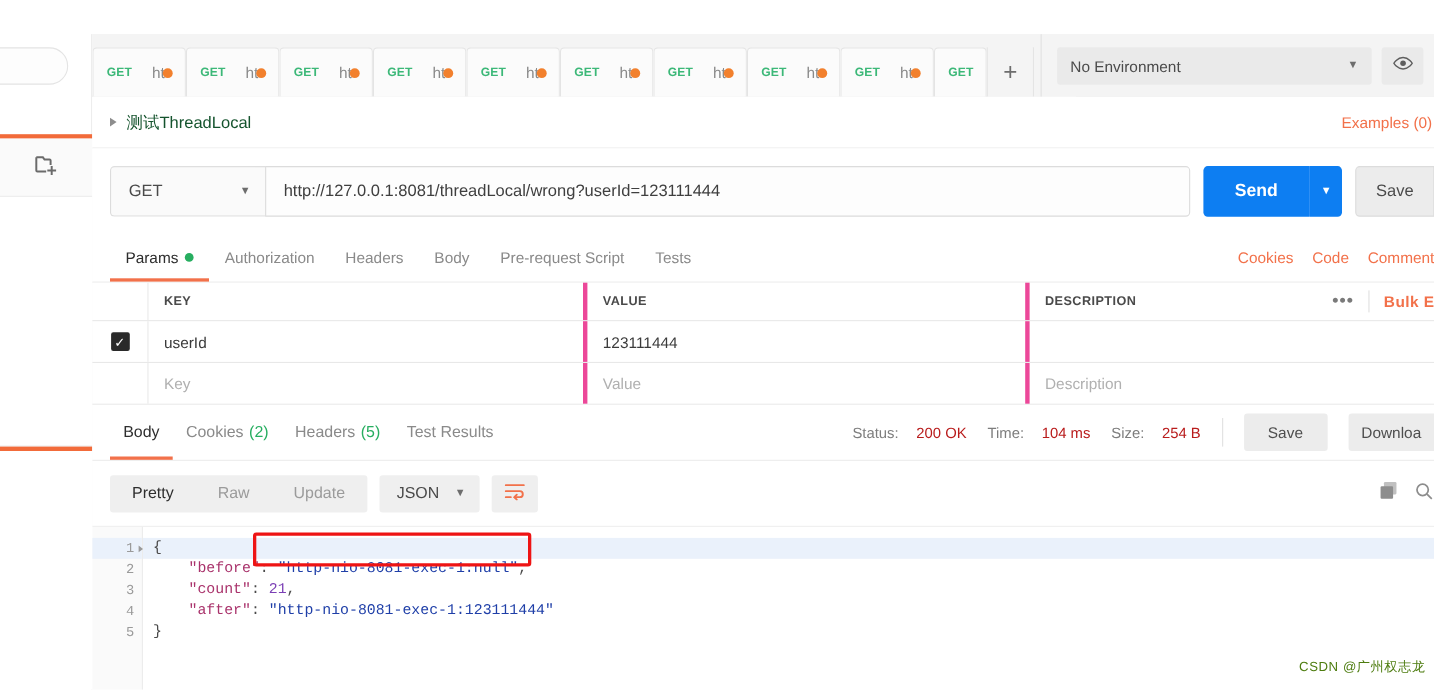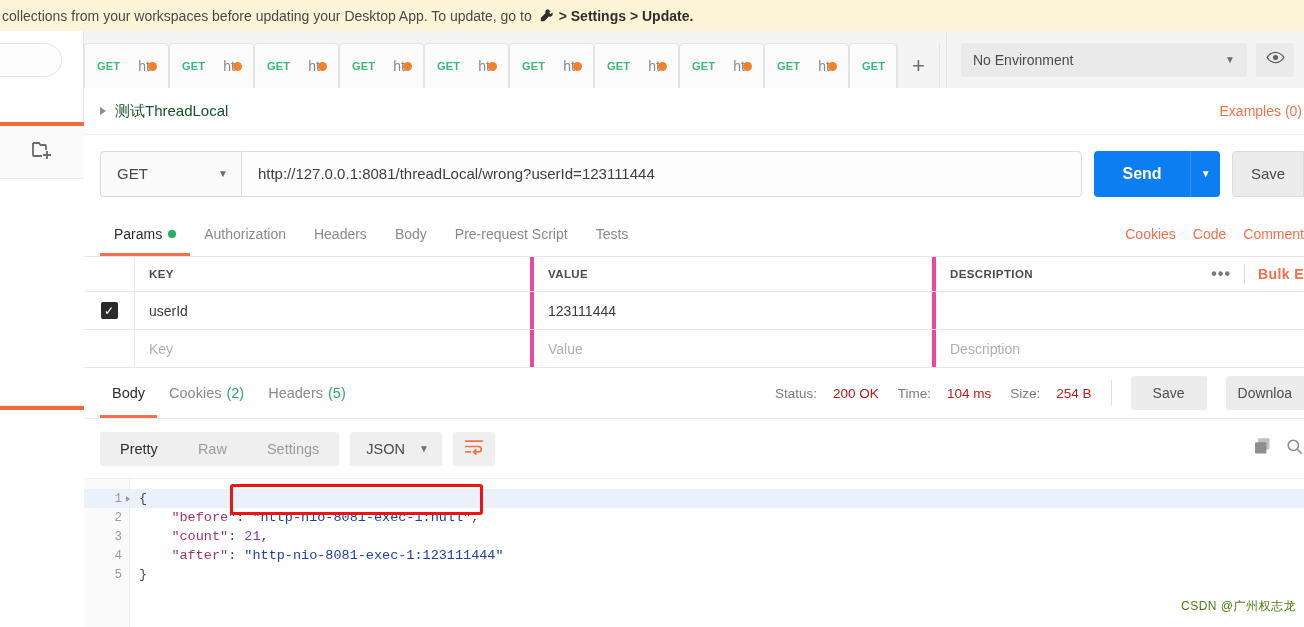--- a/index.html
+++ b/index.html
@@ -378,29 +378,20 @@
     position: absolute; right: 8px; bottom: 12px;
     font-size: 12px; color: #4d7c0f;
     letter-spacing: .5px;
   }
 </style>
 </head>
 <body>
 
 <div id="app">
 
-  <div class="banner">
-    <span class="txt">collections from your workspaces before updating your Desktop App. To update, go to</span>
-    <span class="bolt">
-      <svg width="15" height="15" viewBox="0 0 24 24" fill="#2f2f2f">
-        <path d="M14.5 2c-2.5 0-4.5 2-4.5 4.5 0 .6.1 1.2.3 1.7L3 15.5V21h5.5l7.3-7.3c.5.2 1.1.3 1.7.3 2.5 0 4.5-2 4.5-4.5 0-.9-.3-1.8-.8-2.5l-2.7 2.7-2.2-2.2 2.7-2.7c-.7-.5-1.6-.8-2.5-.8z"></path>
-      </svg>
-    </span>
-    <span class="strong">&gt; Settings &gt; Update.</span>
-  </div>
 
   <div class="sidebar">
     <div class="sb-search" title=""></div>
     <div class="sb-divider"></div>
     <div class="sb-row">
       <span>
         <svg width="24" height="24" viewBox="0 0 24 24" fill="none" stroke="#6b6b6b" stroke-width="1.8">
           <path d="M3 5h6l1.5 2H15a1 1 0 0 1 1 1v4"></path>
           <path d="M3 5v12a1 1 0 0 0 1 1h8"></path>
           <path d="M17 13v8M13 17h8" stroke-width="1.8"></path>
@@ -556,20 +547,23 @@
       <div class="restab active">
         <span>Body</span>
       </div>
       <div class="restab">
         <span>Cookies</span>
         <span class="cnt">(2)</span>
       </div>
       <div class="restab">
         <span>Headers</span>
         <span class="cnt">(5)</span>
+      </div>
+      <div class="restab">
+        <span>Test Results</span>
       </div>
       <div class="meta">
         <span>
           <span>Status:</span><b>200 OK</b>
         </span>
         <span>
           <span>Time:</span><b>104 ms</b>
         </span>
         <span>
           <span>Size:</span><b>254 B</b>
@@ -577,21 +571,21 @@
         <span class="meta-sep"></span>
         <span class="sm-btn">Save</span>
         <span class="sm-btn dl">Downloa</span>
       </div>
     </div>
 
     <div class="view-bar">
       <div class="seg">
         <span class="s on">Pretty</span>
         <span class="s">Raw</span>
-        <span class="s">Settings</span>
+        <span class="s">Update</span>
       </div>
       <div class="jsonsel">
         <span>JSON</span>
         <span class="caret">▼</span>
       </div>
       <div class="wrapbtn">
         <span>
           <svg width="20" height="17" viewBox="0 0 22 18" fill="none" stroke="#f2714a" stroke-width="1.9" stroke-linecap="round">
             <path d="M2 3h18"></path>
             <path d="M2 9h14a3 3 0 0 1 0 6h-5"></path>

